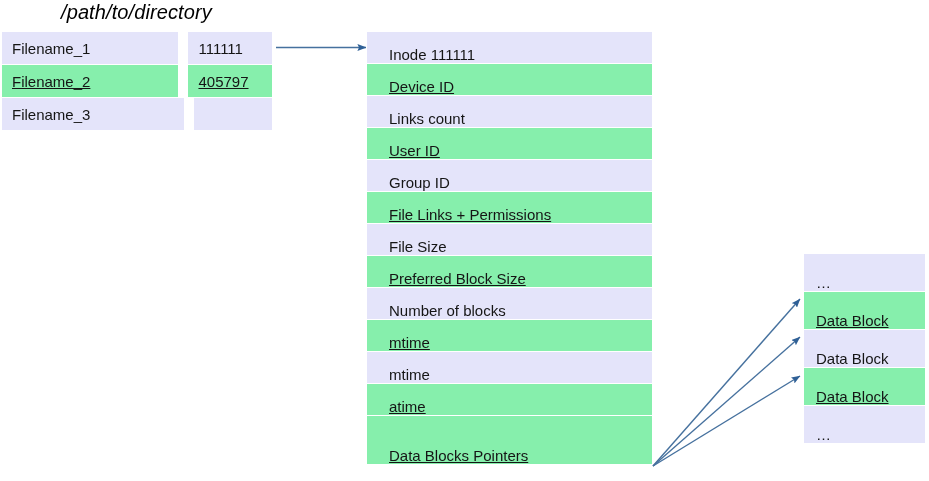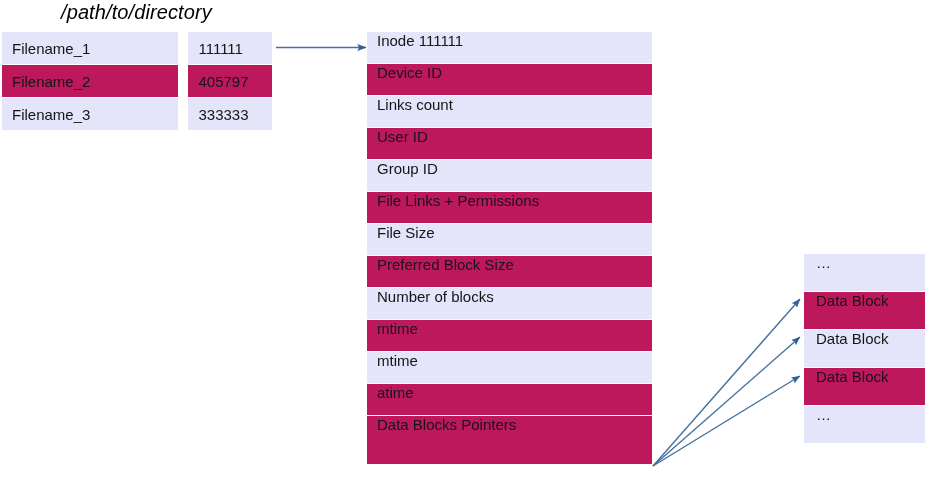--- a/index.html
+++ b/index.html
@@ -31,46 +31,46 @@
 
   
   .tbl {
     position: absolute;
     box-sizing: border-box;
   }
   .row {
     position: relative;
     box-sizing: border-box;
     display: flex;
-    align-items: flex-start;
+    align-items: flex-end;
     font-size: 15px;
     color: #151515;
     white-space: nowrap;
   }
   .row.light  { background: #e4e4fa; }
-  .row.dark   { background: #be185d; }
+  .row.dark   { background: #86efac; text-decoration: underline; }
   .row .cell {
     box-sizing: border-box;
     height: 100%;
     display: flex;
     align-items: center;
     padding-left: 10px;
     overflow: hidden;
   }
 
   
   #dir-table { left: 2px; top: 32px; width: 270px; }
   #dir-table .row { height: 32px; margin-bottom: 1px; }
   #dir-table .cell-name  { width: 182px; }
   #dir-table .cell-gap   { width: 2px; background: #ffffff; }
   #dir-table .cell-inode { width: 86px; }
 
   
   #inode-table { left: 367px; top: 32px; width: 285px; }
-  #inode-table .row { height: 31px; margin-bottom: 1px; padding-left: 10px; }
+  #inode-table .row { height: 31px; margin-bottom: 1px; padding-left: 22px; }
   #inode-table .row:last-child { margin-bottom: 0; height: 48px; }
 
   
   #block-table { left: 804px; top: 254px; width: 121px; }
   #block-table .row { height: 37px; margin-bottom: 1px; padding-left: 12px; }
   #block-table .row:last-child { margin-bottom: 0; }
   #block-table .ellipsis { font-size: 15px; letter-spacing: 1px; }
 
   
   #arrows {
@@ -94,21 +94,20 @@
       <div class="cell cell-inode">111111</div>
     </div>
     <div class="row dark">
       <div class="cell cell-name">Filename_2</div>
       <div class="cell cell-gap"></div>
       <div class="cell cell-inode">405797</div>
     </div>
     <div class="row light">
       <div class="cell cell-name">Filename_3</div>
       <div class="cell cell-gap"></div>
-      <div class="cell cell-inode">333333</div>
     </div>
   </div>
 
   <div class="tbl" id="inode-table">
     <div class="row light">Inode 111111</div>
     <div class="row dark">Device ID</div>
     <div class="row light">Links count</div>
     <div class="row dark">User ID</div>
     <div class="row light">Group ID</div>
     <div class="row dark">File Links + Permissions</div>

